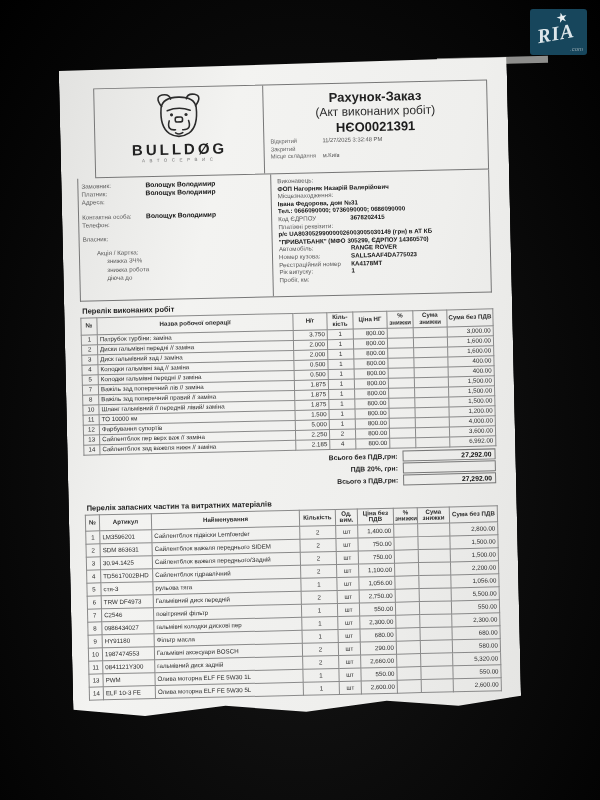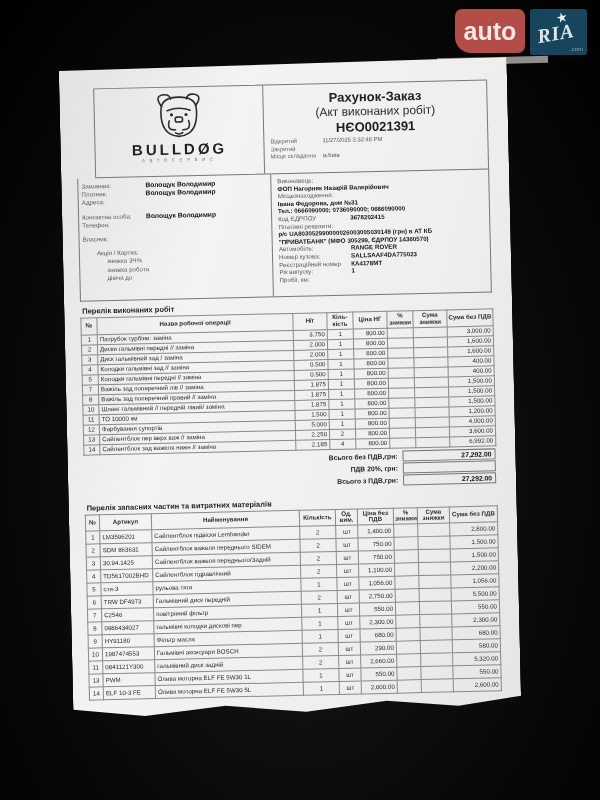--- a/index.html
+++ b/index.html
@@ -68,23 +68,20 @@
   .tlabel{text-align:right;font-size:6.8px;font-weight:bold;color:#222;padding-right:5px;}
   .tbox{width:88px;height:9px;border:1px solid #777;font-size:6.8px;font-weight:bold;
         color:#111;text-align:right;padding-right:3px;line-height:9px;}
 </style>
 </head>
 <body>
 
 <div class="scene">
 
   <div class="watermark">
-    <div class="auto-box">
-      <span>auto</span>
-    </div>
     <div class="ria-box">
       <span class="ria-star">★</span>
       <span class="ria-text">RIA</span>
       <span class="ria-com">.com</span>
     </div>
   </div>
 
   <div class="paper-edge"></div>
 
   <div class="paper">

